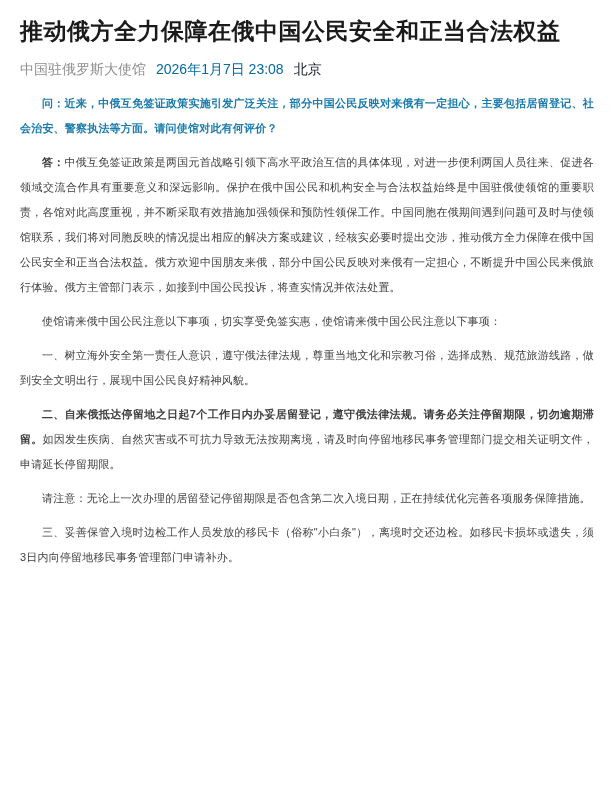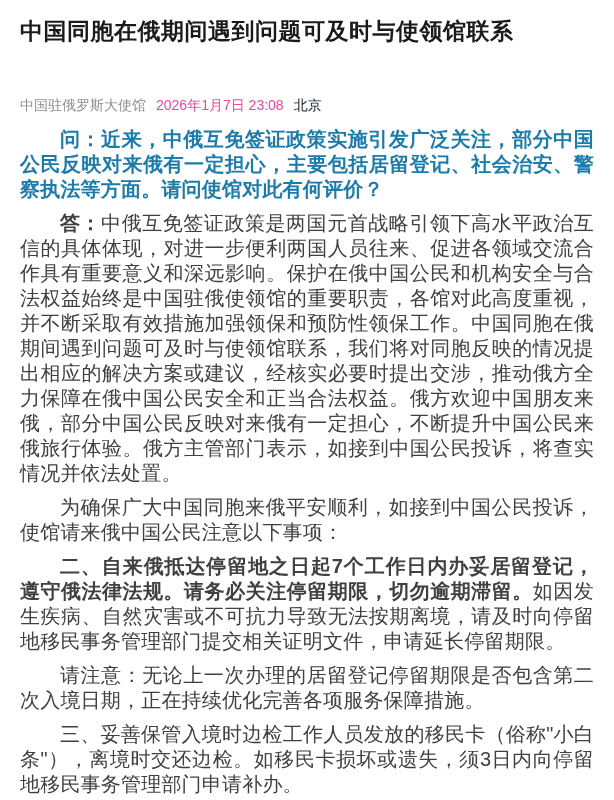--- a/index.html
+++ b/index.html
@@ -27,53 +27,54 @@
     letter-spacing: 0.5px;
   }
   .byline {
     margin-top: 14px;
     font-size: 14px;
     display: flex;
     align-items: baseline;
     gap: 10px;
     white-space: nowrap;
   }
-  .byline .source { color: #8f8f8f; margin-top: 36px; }
-  .byline .datetime { color: #ec4899; }
+  .byline .source { color: #8f8f8f; }
+  .byline .datetime { color: #0369a1; }
   .byline .location { color: #0f172a; }
   .article {
     margin-top: 12px;
   }
   .article p {
     margin: 9px 0;
-    font-size: 20px;
+    font-size: 11px;
     line-height: 25px;
     color: #404040;
     text-align: justify;
     text-indent: 2em;
     letter-spacing: 0.2px;
   }
   .article p.question {
     font-weight: 700;
   }
   .article .seg-bold { font-weight: 700; }
 </style>
 </head>
 <body>
 
 <div class="page">
-  <h1 class="title">中国同胞在俄期间遇到问题可及时与使领馆联系</h1>
+  <h1 class="title">推动俄方全力保障在俄中国公民安全和正当合法权益</h1>
 
   <div class="byline">
     <span class="source">中国驻俄罗斯大使馆</span>
     <span class="datetime">2026年1月7日 23:08</span>
     <span class="location">北京</span>
   </div>
 
   <div class="article" id="article-body">
       <p class="question" style="color: rgb(27, 123, 171);"><span class="seg-bold">问：近来，中俄互免签证政策实施引发广泛关注，部分中国公民反映对来俄有一定担心，主要包括居留登记、社会治安、警察执法等方面。请问使馆对此有何评价？</span></p>
       <p><span class="seg-bold">答：</span><span class="seg">中俄互免签证政策是两国元首战略引领下高水平政治互信的具体体现，对进一步便利两国人员往来、促进各领域交流合作具有重要意义和深远影响。保护在俄中国公民和机构安全与合法权益始终是中国驻俄使领馆的重要职责，各馆对此高度重视，并不断采取有效措施加强领保和预防性领保工作。中国同胞在俄期间遇到问题可及时与使领馆联系，我们将对同胞反映的情况提出相应的解决方案或建议，经核实必要时提出交涉，推动俄方全力保障在俄中国公民安全和正当合法权益。俄方欢迎中国朋友来俄，部分中国公民反映对来俄有一定担心，不断提升中国公民来俄旅行体验。俄方主管部门表示，如接到中国公民投诉，将查实情况并依法处置。</span></p>
-      <p><span class="seg">为确保广大中国同胞来俄平安顺利，如接到中国公民投诉，使馆请来俄中国公民注意以下事项：</span></p>
+      <p><span class="seg">使馆请来俄中国公民注意以下事项，切实享受免签实惠，使馆请来俄中国公民注意以下事项：</span></p>
+      <p><span class="seg">一、树立海外安全第一责任人意识，遵守俄法律法规，尊重当地文化和宗教习俗，选择成熟、规范旅游线路，做到安全文明出行，展现中国公民良好精神风貌。</span></p>
       <p><span class="seg-bold">二、自来俄抵达停留地之日起7个工作日内办妥居留登记，遵守俄法律法规。请务必关注停留期限，切勿逾期滞留。</span><span class="seg">如因发生疾病、自然灾害或不可抗力导致无法按期离境，请及时向停留地移民事务管理部门提交相关证明文件，申请延长停留期限。</span></p>
       <p><span class="seg">请注意：无论上一次办理的居留登记停留期限是否包含第二次入境日期，正在持续优化完善各项服务保障措施。</span></p>
       <p><span class="seg">三、妥善保管入境时边检工作人员发放的移民卡（俗称"小白条"），离境时交还边检。如移民卡损坏或遗失，须3日内向停留地移民事务管理部门申请补办。</span></p>
     </div>
 </div>
 
 </body></html>

